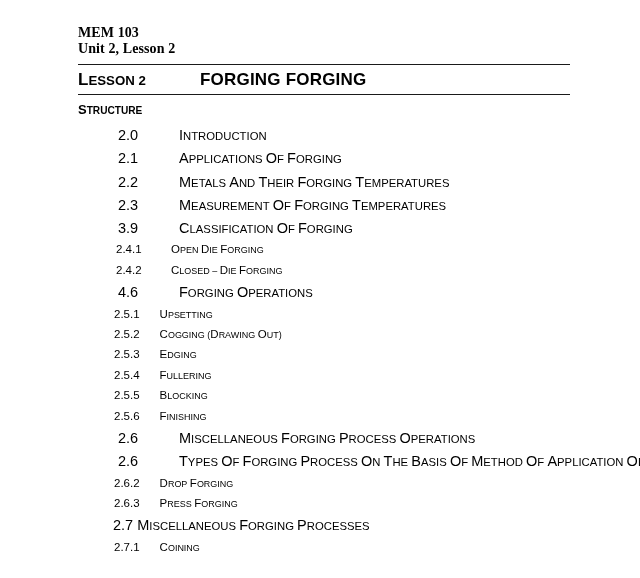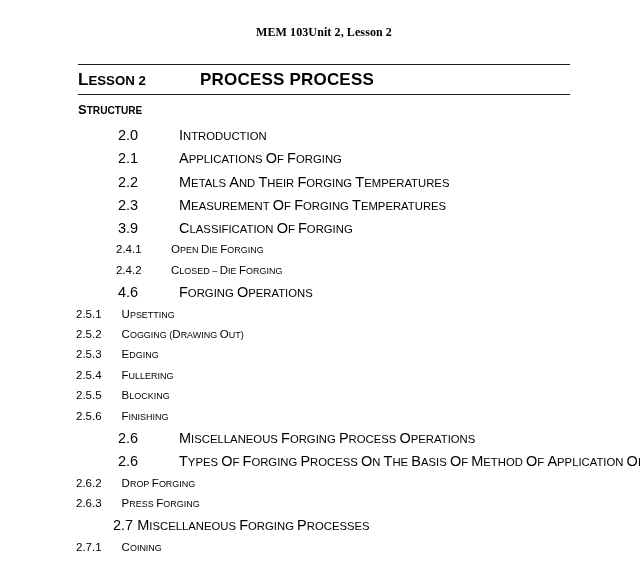--- a/index.html
+++ b/index.html
@@ -20,26 +20,27 @@
     background: #ffffff;
   }
 
   
   .running-header {
     position: absolute;
     top: 25px;
     left: 78px;
     width: 492px;
     display: flex;
-    justify-content: center;
+    justify-content: flex-end;
     align-items: baseline;
     font-family: "Liberation Serif", serif;
     font-weight: bold;
-    font-size: 12px;
+    font-size: 14px;
     letter-spacing: 0.1px;
+    flex-direction: column;
   }
 
   
   .rule {
     position: absolute;
     left: 78px;
     width: 492px;
     height: 0;
     border-top: 1.6px solid #1a1a1a;
   }
@@ -107,39 +108,39 @@
     font-size: 11.5px;
     line-height: 19.4px;
     padding-left: 116px;
   }
   .lvl2-tab .num { width: 39px; flex: none; }
 
   
   .lvl2 {
     font-size: 11.5px;
     line-height: 19.4px;
-    padding-left: 76px;
+    padding-left: 114px;
   }
   .lvl2 .num { margin-right: 4px; }
 </style>
 </head>
 <body>
 
 <div id="page">
 
   <div class="running-header">
     <span>MEM 103</span>
     <span>Unit 2, Lesson 2</span>
   </div>
 
   <div class="rule rule-top"></div>
 
   <div class="lesson-title">
     <span class="lt-label sc"><span class="b">L</span><span class="s">E</span><span class="s">S</span><span class="s">S</span><span class="s">O</span><span class="s">N</span><span class="s">&nbsp;</span><span class="s">2</span></span>
-    <span class="lt-name">PROCESS PROCESS</span>
+    <span class="lt-name">FORGING FORGING</span>
   </div>
 
   <div class="rule rule-bottom"></div>
 
   <div class="structure-heading sc"><span class="b">S</span><span class="s">T</span><span class="s">R</span><span class="s">U</span><span class="s">C</span><span class="s">T</span><span class="s">U</span><span class="s">R</span><span class="s">E</span></div>
 
   <div id="toc">
       <div class="toc-row lvl1">
         <span class="num">2.0</span>
         <span class="txt sc"><span class="b">I</span><span class="s">N</span><span class="s">T</span><span class="s">R</span><span class="s">O</span><span class="s">D</span><span class="s">U</span><span class="s">C</span><span class="s">T</span><span class="s">I</span><span class="s">O</span><span class="s">N</span></span>

